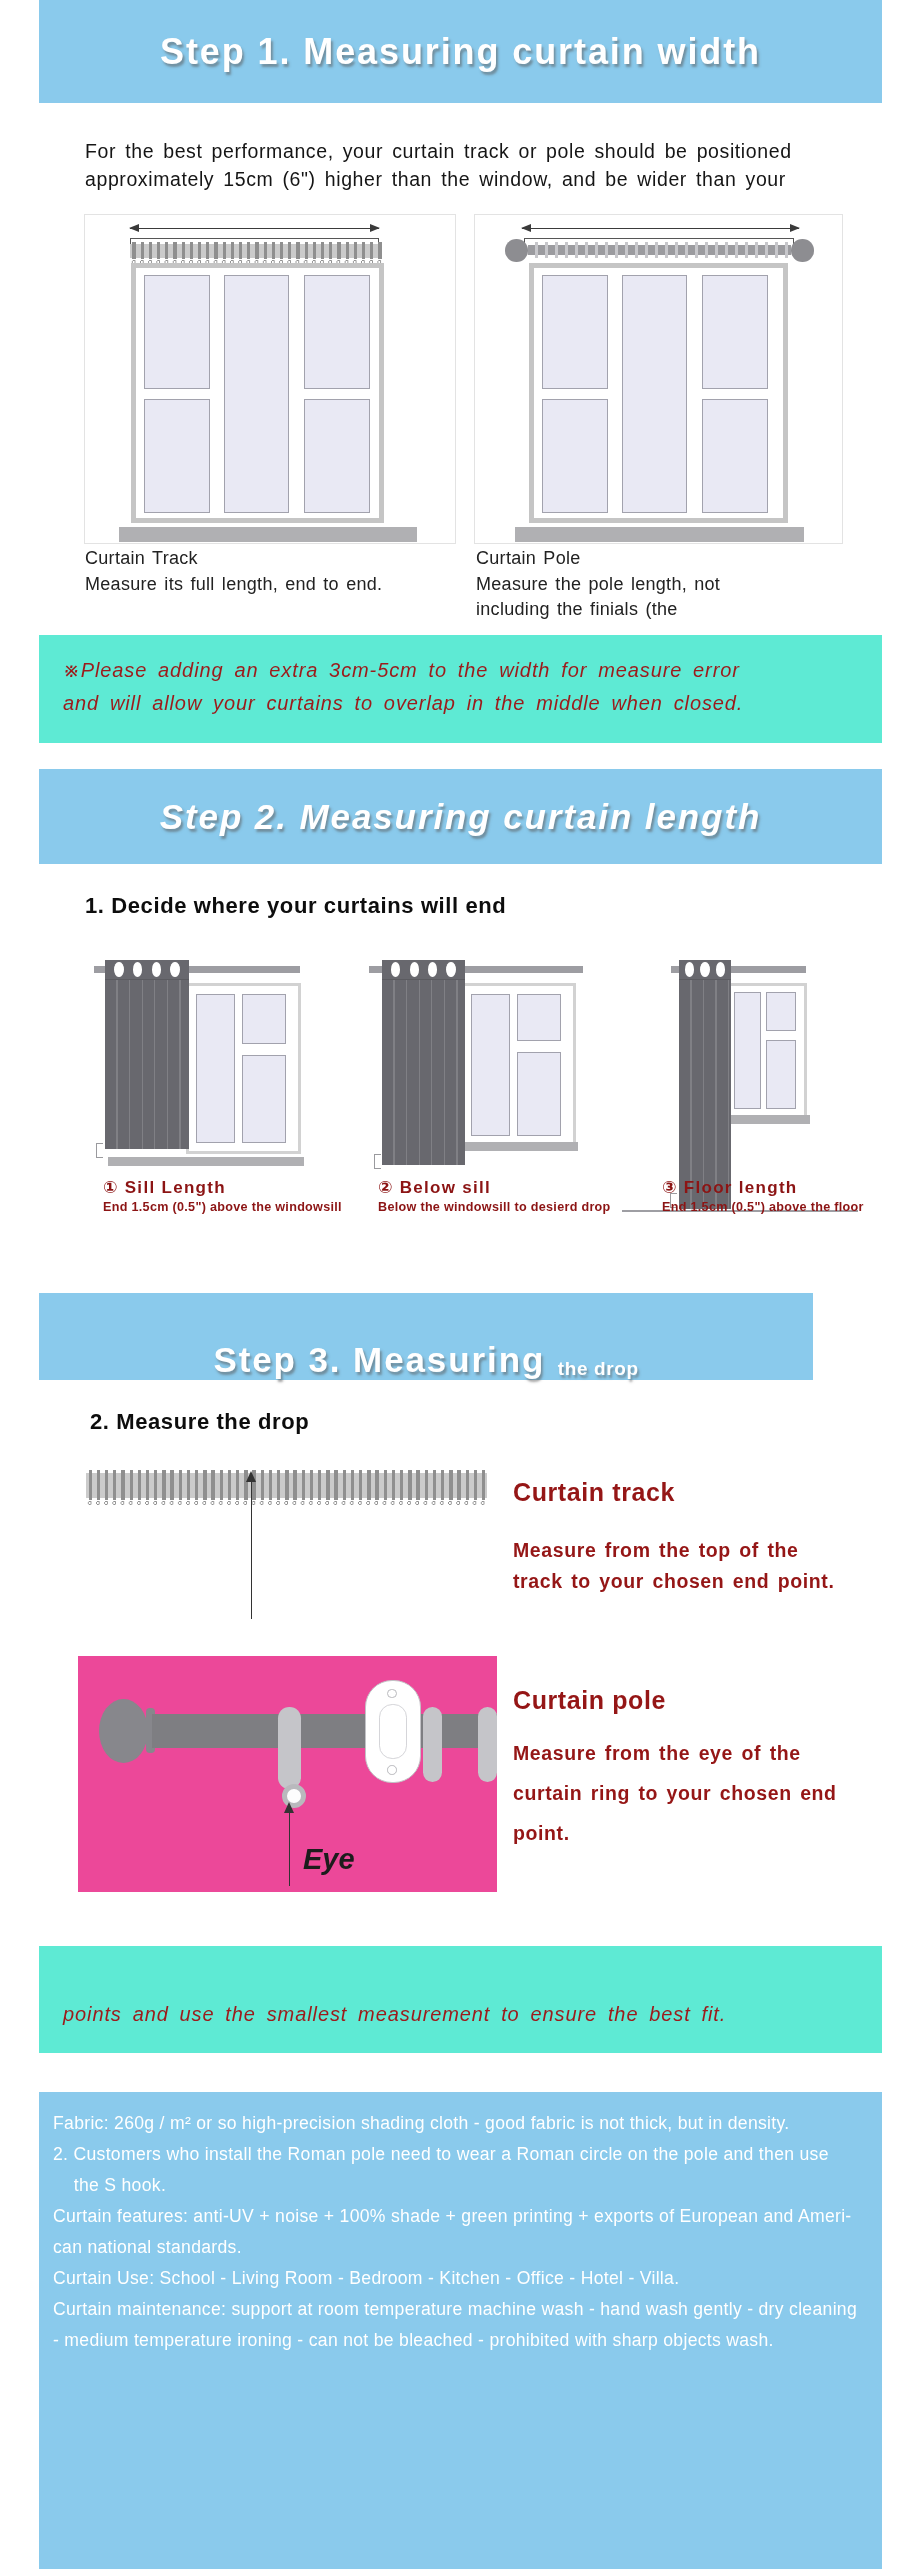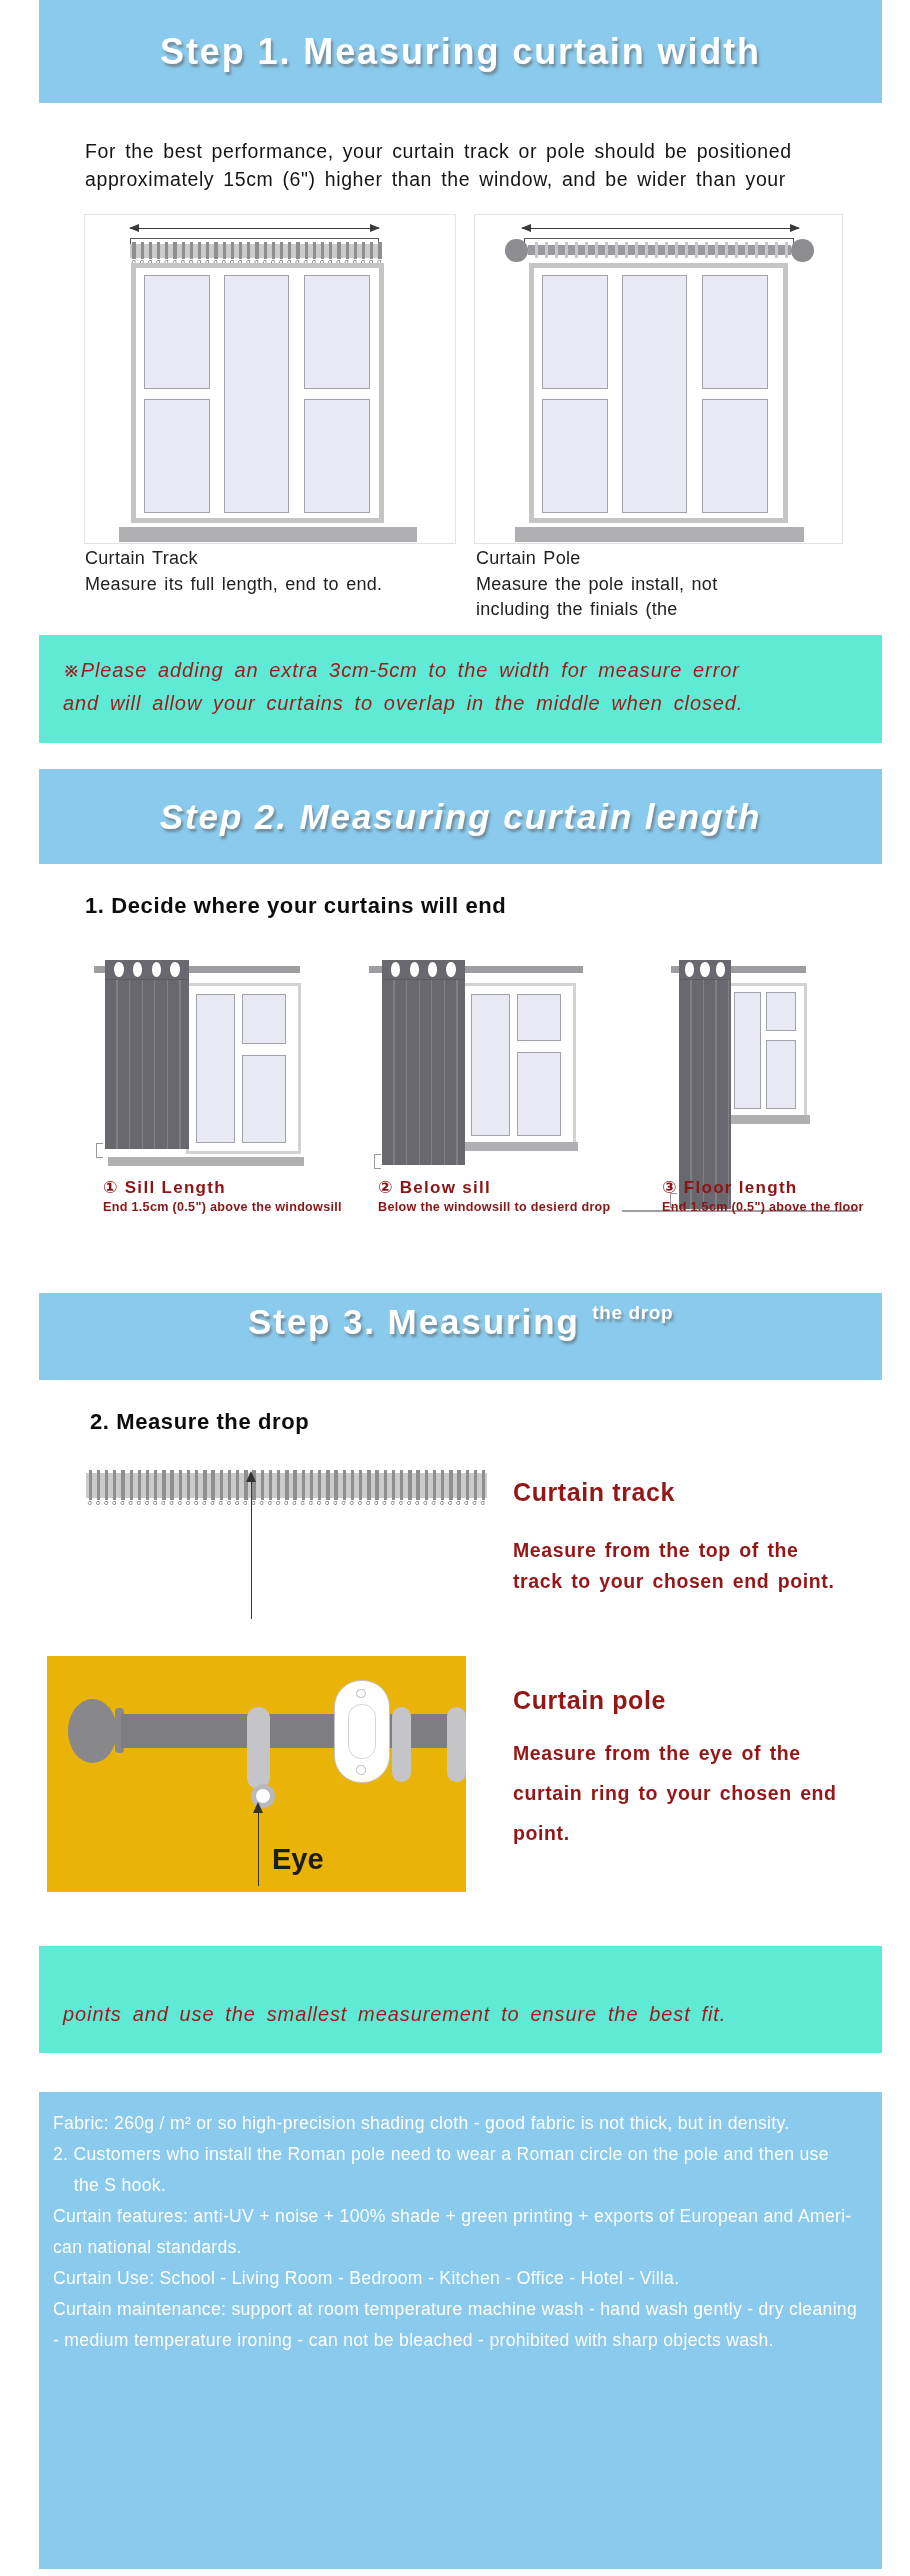--- a/index.html
+++ b/index.html
@@ -8,21 +8,21 @@
   .abs{position:absolute;box-sizing:border-box;}
 
   
   .banner{background:#8acaec;display:flex;align-items:center;justify-content:center;}
   .banner .bt{color:#ffffff;font-weight:bold;letter-spacing:1.9px;
     text-shadow:1.9px 2.5px 2.5px rgba(90,90,90,.55);}
   #banner1{left:39px;top:0;width:843px;height:103px;}
   #banner1 .bt{font-size:36px;}
   #banner2{left:39px;top:769px;width:843px;height:95px;}
   #banner2 .bt{font-size:35px;font-style:italic;}
-  #banner3{left:39px;top:1293px;width:843px;height:87px;gap:12.6px;align-items:flex-start;padding-top:9px;}
+  #banner3{left:39px;top:1293px;width:774px;height:87px;gap:12.6px;align-items:flex-end;padding-top:19px;}
   #banner3 .bt{font-size:35px;}
   #banner3 .bt-sub{font-size:19px;letter-spacing:0.6px;}
 
   
   .intro{left:85px;color:#151515;font-size:19.5px;letter-spacing:0.6px;word-spacing:3.1px;white-space:nowrap;}
   #intro1{top:140px;} #intro2{top:168px;}
   .cap{color:#222;font-size:18px;letter-spacing:0.3px;word-spacing:1.9px;white-space:nowrap;}
   #capTrackT{left:85px;top:548px;} #capTrackB{left:85px;top:574px;}
   #capPoleT{left:476px;top:548px;} #capPoleL1{left:476px;top:574px;} #capPoleL2{left:476px;top:599px;}
 
@@ -80,21 +80,21 @@
   
   #tracksec{left:41px;top:1462px;width:843px;height:164px;}
   .varrow{position:absolute;width:1.3px;background:#333;}
   .varrow:before{content:"";position:absolute;top:-10px;left:-5px;width:0;height:0;
     border-left:5.7px solid transparent;border-right:5.7px solid transparent;border-bottom:11.3px solid #333;}
   .redhead{position:absolute;color:#951616;font-weight:bold;font-size:25px;letter-spacing:0.6px;white-space:nowrap;}
   .redline{position:absolute;color:#951616;font-weight:bold;font-size:19.5px;letter-spacing:0.6px;word-spacing:2.5px;white-space:nowrap;}
 
   
   #polesec{left:41px;top:1648px;width:843px;height:252px;}
-  .panel{position:absolute;left:6px;top:7.5px;width:419px;height:236px;background:#eab308;}
+  .panel{position:absolute;left:37px;top:7.5px;width:419px;height:236px;background:#ec4899;font-style:italic;}
   .fin-ball{position:absolute;left:21.4px;top:43px;width:49px;height:64px;border-radius:50%;background:#87878c;}
   .fin-neck{position:absolute;left:68px;top:52px;width:8.8px;height:45px;border-radius:3.8px;background:#87878c;}
   .bigpole{position:absolute;left:74px;top:58px;width:345px;height:34px;background:#7e7e82;}
   .ringhang{position:absolute;left:200px;top:51px;width:22.6px;height:82px;border-radius:11.3px;background:#c5c5c9;}
   .eyering{position:absolute;left:204px;top:128px;width:14px;height:14px;border:5px solid #b9b9bd;border-radius:50%;background:#fdfdfd;}
   .bracket{position:absolute;left:287px;top:24.5px;width:54px;height:101px;background:#ffffff;border:1.9px solid #c2c2c6;border-radius:27px;}
   .screw{position:absolute;left:21.4px;width:7.5px;height:7.5px;border:1.9px solid #b9b9bd;border-radius:50%;background:#fff;}
   .screw.top{top:7.5px;} .screw.bot{bottom:7.5px;}
   .slot{position:absolute;left:301px;top:48px;width:26.4px;height:53px;background:#ffffff;border:1.3px solid #d5d5d9;border-radius:13.2px;}
   .ringA{position:absolute;left:345px;top:51px;width:19px;height:75px;border-radius:9.4px;background:#c5c5c9;}
@@ -145,21 +145,21 @@
       <div class="pane p-m"></div>
       <div class="pane p-rt"></div>
       <div class="pane p-rb"></div>
     </div>
     <div class="abs sill" style="left:40px;top:312px;width:289px;height:15px;"></div>
   </div>
 
   <div class="abs cap" id="capTrackT">Curtain Track</div>
   <div class="abs cap" id="capTrackB">Measure its full length, end to end.</div>
   <div class="abs cap" id="capPoleT">Curtain Pole</div>
-  <div class="abs cap" id="capPoleL1">Measure the pole install, not</div>
+  <div class="abs cap" id="capPoleL1">Measure the pole length, not</div>
   <div class="abs cap" id="capPoleL2">including the finials (the</div>
 
   <div class="abs note" id="note1">
     <div class="nl nl1">※Please adding an extra 3cm-5cm to the width for measure error</div>
     <div class="nl nl2">and will allow your curtains to overlap in the middle when closed.</div>
   </div>
 
   <div class="abs banner" id="banner2">
     <span class="bt">Step 2. Measuring curtain length</span>
   </div>

